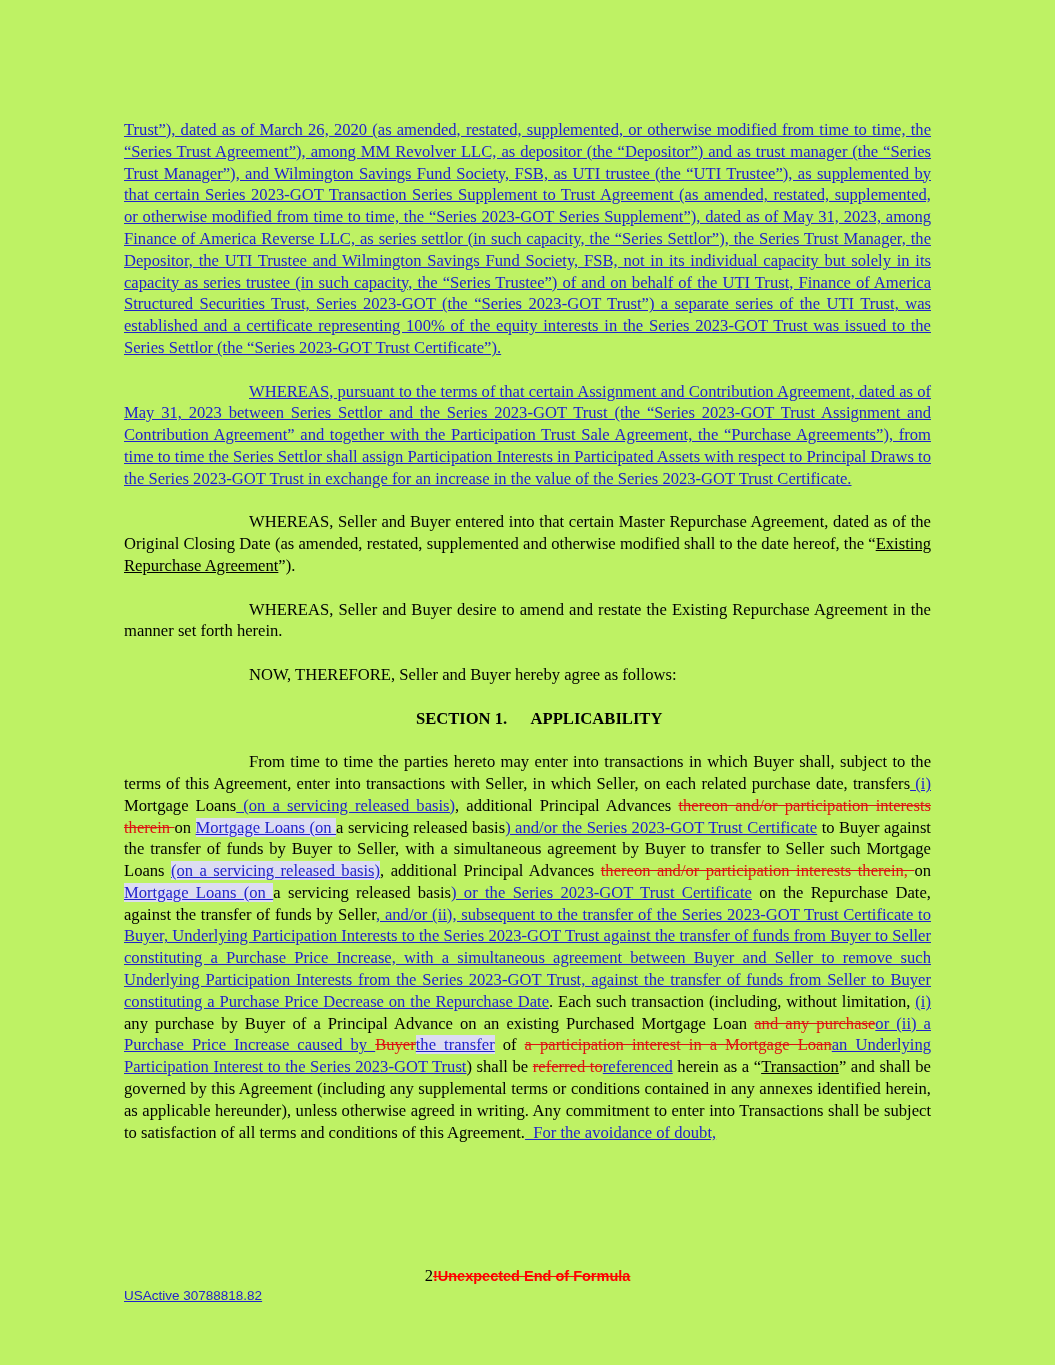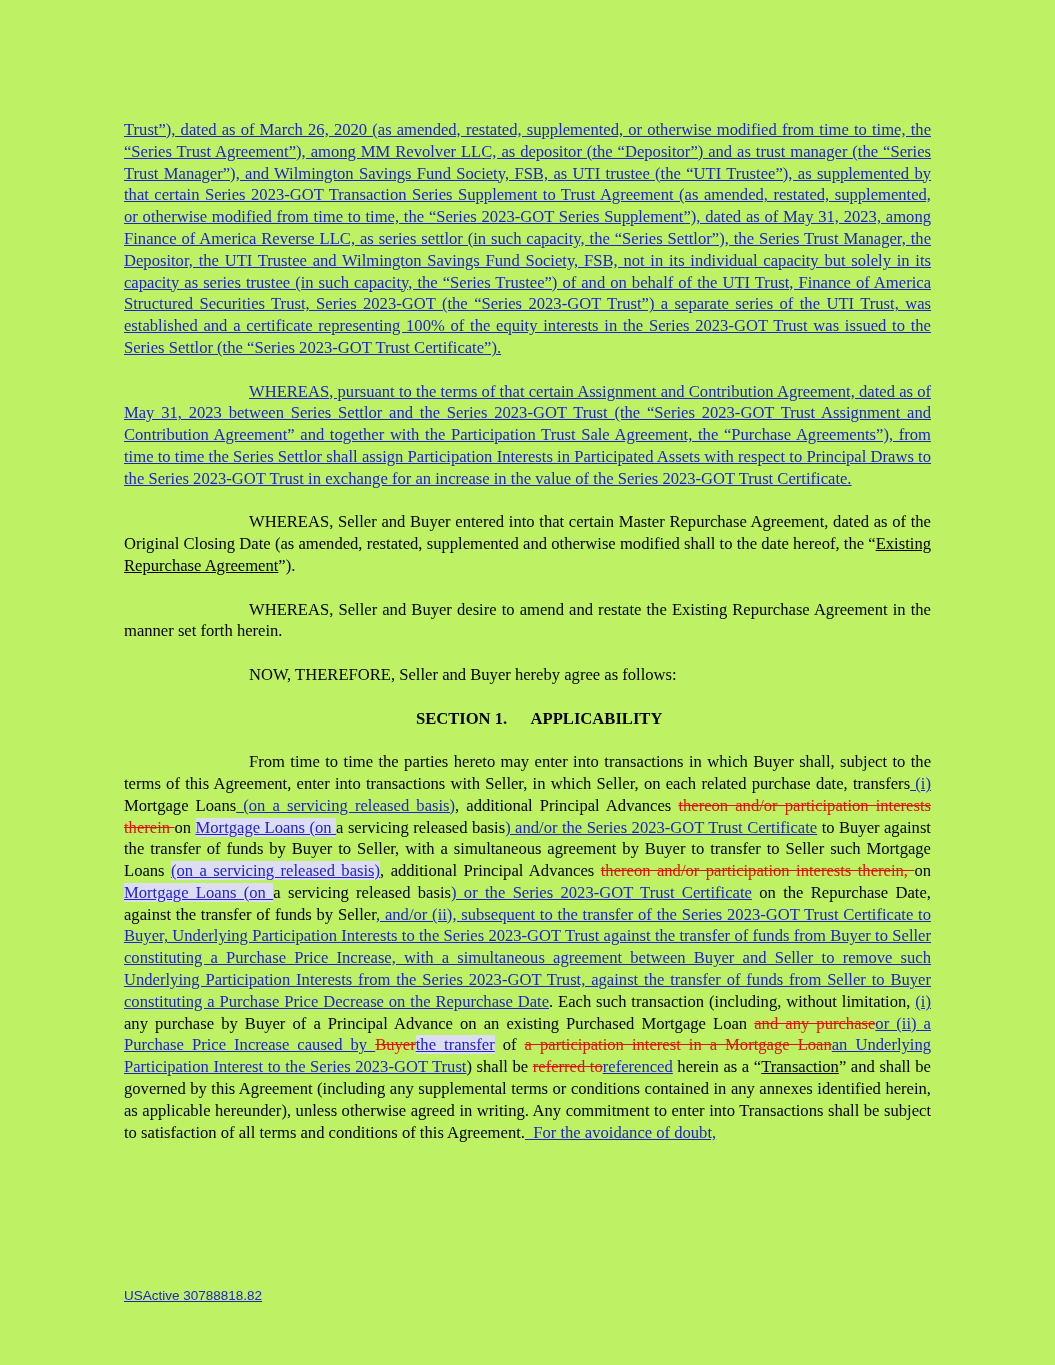--- a/index.html
+++ b/index.html
@@ -52,15 +52,16 @@
   <div class="content" id="doc-content">
       <div class="para"><span class="ins">Trust”), dated as of March 26, 2020 (as amended, restated, supplemented, or otherwise modified from time to time, the “Series Trust Agreement”), among MM Revolver LLC, as depositor (the “Depositor”) and as trust manager (the “Series Trust Manager”), and Wilmington Savings Fund Society, FSB, as UTI trustee (the “UTI Trustee”), as supplemented by that certain Series 2023-GOT Transaction Series Supplement to Trust Agreement (as amended, restated, supplemented, or otherwise modified from time to time, the “Series 2023-GOT Series Supplement”), dated as of May 31, 2023, among Finance of America Reverse LLC, as series settlor (in such capacity, the “Series Settlor”), the Series Trust Manager, the Depositor, the UTI Trustee and Wilmington Savings Fund Society, FSB, not in its individual capacity but solely in its capacity as series trustee (in such capacity, the “Series Trustee”) of and on behalf of the UTI Trust, Finance of America Structured Securities Trust, Series 2023-GOT (the “Series 2023-GOT Trust”) a separate series of the UTI Trust, was established and a certificate representing 100% of the equity interests in the Series 2023-GOT Trust was issued to the Series Settlor (the “Series 2023-GOT Trust Certificate”).</span></div>
       <div class="para indent"><span class="ins">WHEREAS, pursuant to the terms of that certain Assignment and Contribution Agreement, dated as of May 31, 2023 between Series Settlor and the Series 2023-GOT Trust (the “Series 2023-GOT Trust Assignment and Contribution Agreement” and together with the Participation Trust Sale Agreement, the “Purchase Agreements”), from time to time the Series Settlor shall assign Participation Interests in Participated Assets with respect to Principal Draws to the Series 2023-GOT Trust in exchange for an increase in the value of the Series 2023-GOT Trust Certificate.</span></div>
       <div class="para indent"><span>WHEREAS, Seller and Buyer entered into that certain Master Repurchase Agreement, dated as of the Original Closing Date (as amended, restated, supplemented and otherwise modified shall to the date hereof, the “</span><span class="u">Existing Repurchase Agreement</span><span>”).</span></div>
       <div class="para indent"><span>WHEREAS, Seller and Buyer desire to amend and restate the Existing Repurchase Agreement in the manner set forth herein.</span></div>
       <div class="para indent"><span>NOW, THEREFORE, Seller and Buyer hereby agree as follows:</span></div>
       <div class="heading"><span class="num">SECTION 1.</span><span>APPLICABILITY</span></div>
       <div class="para indent"><span>From time to time the parties hereto may enter into transactions in which Buyer shall, subject to the terms of this Agreement, enter into transactions with Seller, in which Seller, on each related purchase date, transfers</span><span class="ins">&nbsp;(i)</span><span> Mortgage Loans</span><span class="ins">&nbsp;(on a servicing released basis)</span><span>, additional Principal Advances </span><span class="del">thereon and/or participation interests therein </span><span>on </span><span class="ins hl">Mortgage Loans (on </span><span>a servicing released basis</span><span class="ins">) and/or the Series 2023-GOT Trust Certificate</span><span> to Buyer against the transfer of funds by Buyer to Seller, with a simultaneous agreement by Buyer to transfer to Seller such Mortgage Loans </span><span class="ins hl">(on a servicing released basis)</span><span>, additional Principal Advances </span><span class="del">thereon and/or participation interests therein, </span><span>on </span><span class="ins hl">Mortgage Loans (on </span><span>a servicing released basis</span><span class="ins">) or the Series 2023-GOT Trust Certificate</span><span> on the Repurchase Date, against the transfer of funds by Seller</span><span class="ins">, and/or (ii), subsequent to the transfer of the Series 2023-GOT Trust Certificate to Buyer, Underlying Participation Interests to the Series 2023-GOT Trust against the transfer of funds from Buyer to Seller constituting a Purchase Price Increase, with a simultaneous agreement between Buyer and Seller to remove such Underlying Participation Interests from the Series 2023-GOT Trust, against the transfer of funds from Seller to Buyer constituting a Purchase Price Decrease on the Repurchase Date</span><span>.  Each such transaction (including, without limitation, </span><span class="ins">(i) </span><span>any purchase by Buyer of a Principal Advance on an existing Purchased Mortgage Loan </span><span class="del">and any purchase</span><span class="ins">or (ii) a Purchase Price Increase caused by </span><span class="del">Buyer</span><span class="ins hl">the transfer</span><span> of </span><span class="del">a participation interest in a Mortgage Loan</span><span class="ins">an Underlying Participation Interest to the Series 2023-GOT Trust</span><span>) shall be </span><span class="del">referred to</span><span class="ins">referenced</span><span> herein as a “</span><span class="u">Transaction</span><span>” and shall be governed by this Agreement (including any supplemental terms or conditions contained in any annexes identified herein, as applicable hereunder), unless otherwise agreed in writing.  Any commitment to enter into Transactions shall be subject to satisfaction of all terms and conditions of this Agreement.</span><span class="ins">&nbsp;&nbsp;For the avoidance of doubt,</span></div>
     </div>
 
+  <div class="footer-center"><span>2</span><span class="foot-err">!Unexpected End of Formula</span></div>
 
   <div class="doc-id">USActive 30788818.82</div>
 </div>
 
 </body></html>

